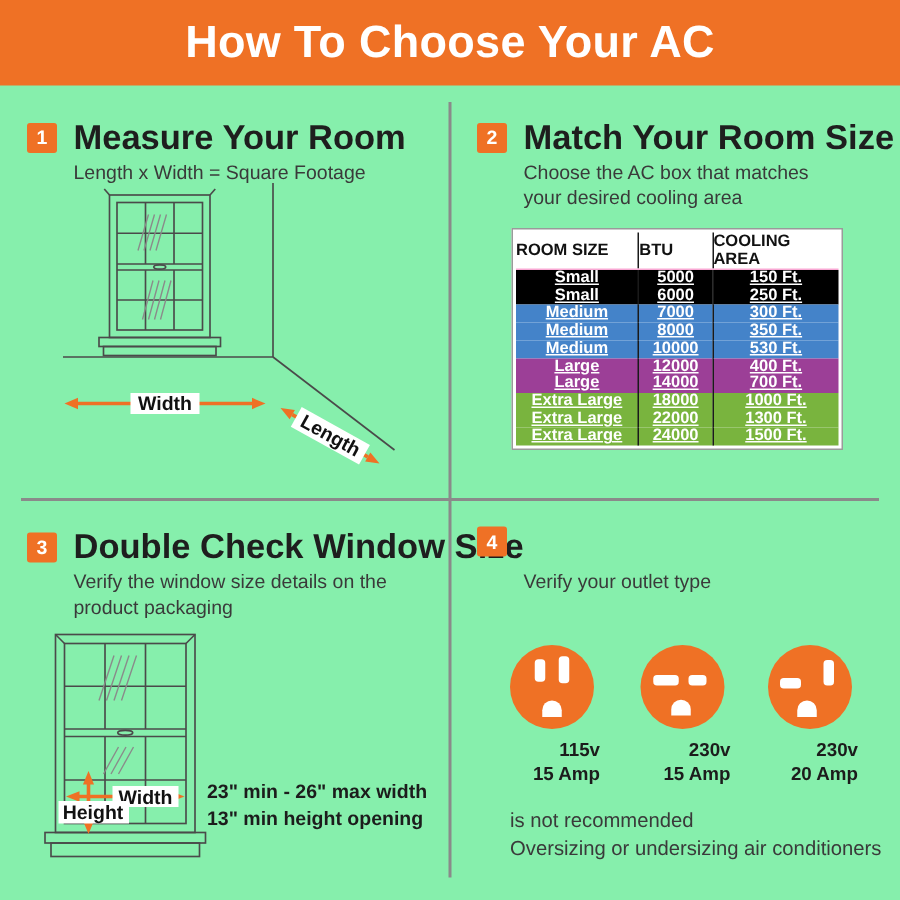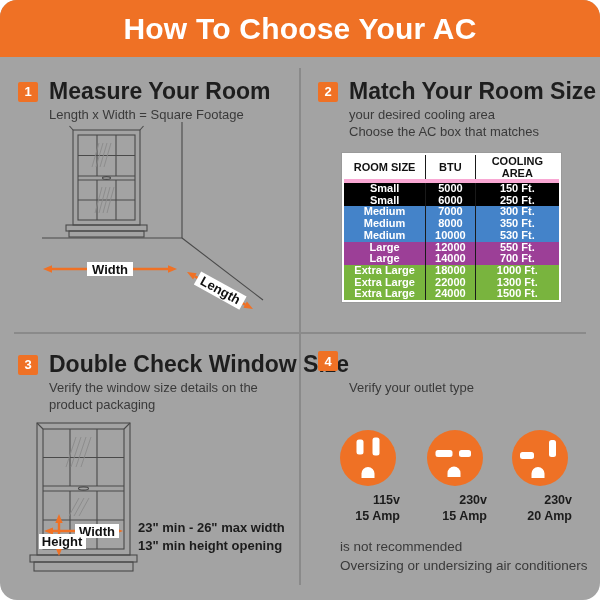--- a/index.html
+++ b/index.html
@@ -1,19 +1,18 @@
 <!DOCTYPE html>
 <html style="--accent: #EF7125; --divider: #8A8A8A; --heading: #1E1E1E; --body: #3A3A3A;"><head>
 <meta charset="utf-8">
 <style>
   html,body{margin:0;padding:0;background:#fff;}
   .page{
-    position:relative;width:600px;height:600px;overflow:hidden;background:#a3a3a3;
+    position:relative;width:600px;height:600px;overflow:hidden;background:#86efac;
     font-family:"Liberation Sans","DejaVu Sans",sans-serif;
-    border-radius:17px;
     -webkit-font-smoothing:antialiased;
   }
   
   .header-bar{
     position:absolute;left:0;top:0;width:600px;height:57px;
     background:var(--accent,#EF7125);
     display:flex;align-items:center;justify-content:center;
   }
   .header-bar h1{
     margin:0;color:#fff;font-size:30px;font-weight:bold;letter-spacing:.2px;
@@ -37,25 +36,25 @@
     position:absolute;left:49px;top:46px;font-size:13px;line-height:17px;color:var(--body,#3A3A3A);
   }
   .illus{position:absolute;left:0;top:0;}
   
   .table-wrap{
     position:absolute;left:41px;top:92px;width:221px;
     border:1px solid #9a9a9a;background:#fff;padding:2px;box-sizing:border-box;
   }
   table.ac{border-collapse:collapse;width:100%;table-layout:fixed;}
   table.ac th{
-    font-size:11px;font-weight:bold;color:#111;text-align:center;height:15px;padding:0;
-    background:#fff;border-bottom:4px solid #f9a8d4;
+    font-size:11px;font-weight:bold;color:#111;text-align:left;height:15px;padding:0;
+    background:#fff;border-bottom:1px solid #f9a8d4;
   }
   table.ac td{
-    font-size:11px;font-weight:bold;color:#fff;text-align:center;height:11.7px;padding:0;line-height:11.7px;
+    font-size:11px;font-weight:bold;color:#fff;text-align:center;height:11.7px;padding:0;line-height:11.7px;text-decoration:underline;
   }
   table.ac th + th, table.ac td + td{border-left:1px solid #1a1a1a;}
   table.ac col.c1{width:38%;} table.ac col.c2{width:23%;} table.ac col.c3{width:39%;}
   
   .q3-note{
     position:absolute;left:138px;top:186px;font-size:13px;font-weight:bold;
     color:#1c1c1c;line-height:18px;white-space:nowrap;
   }
   
   .outlet{position:absolute;top:93px;width:64px;height:64px;}
@@ -148,22 +147,22 @@
       </g>
     </svg>
   </div>
 
   <div class="quad q2">
     <div class="section-head">
       <div class="badge">2</div>
       <div class="sec-title">Match Your Room Size</div>
     </div>
     <div class="sec-sub">
+      <div>Choose the AC box that matches</div>
       <div>your desired cooling area</div>
-      <div>Choose the AC box that matches</div>
     </div>
 
     <div class="table-wrap">
       <table class="ac">
         <colgroup>
             <col class="c1">
             <col class="c2">
             <col class="c3">
           </colgroup>
         <thead>
@@ -195,21 +194,21 @@
               <td>350 Ft.</td>
             </tr>
             <tr style="background: rgb(68, 131, 201);">
               <td>Medium</td>
               <td>10000</td>
               <td>530 Ft.</td>
             </tr>
             <tr style="background: rgb(156, 63, 151);">
               <td>Large</td>
               <td>12000</td>
-              <td>550 Ft.</td>
+              <td>400 Ft.</td>
             </tr>
             <tr style="background: rgb(156, 63, 151);">
               <td>Large</td>
               <td>14000</td>
               <td>700 Ft.</td>
             </tr>
             <tr style="background: rgb(121, 180, 62);">
               <td>Extra Large</td>
               <td>18000</td>
               <td>1000 Ft.</td>

